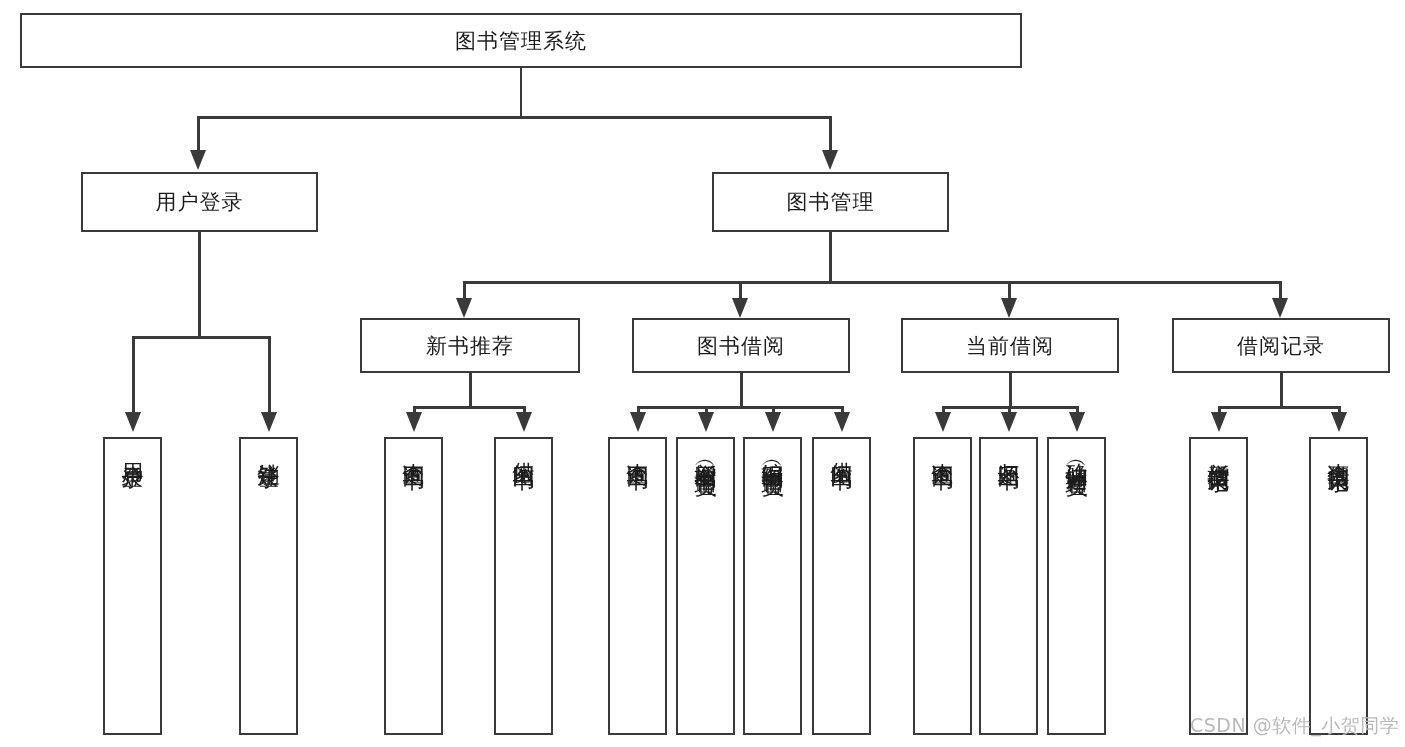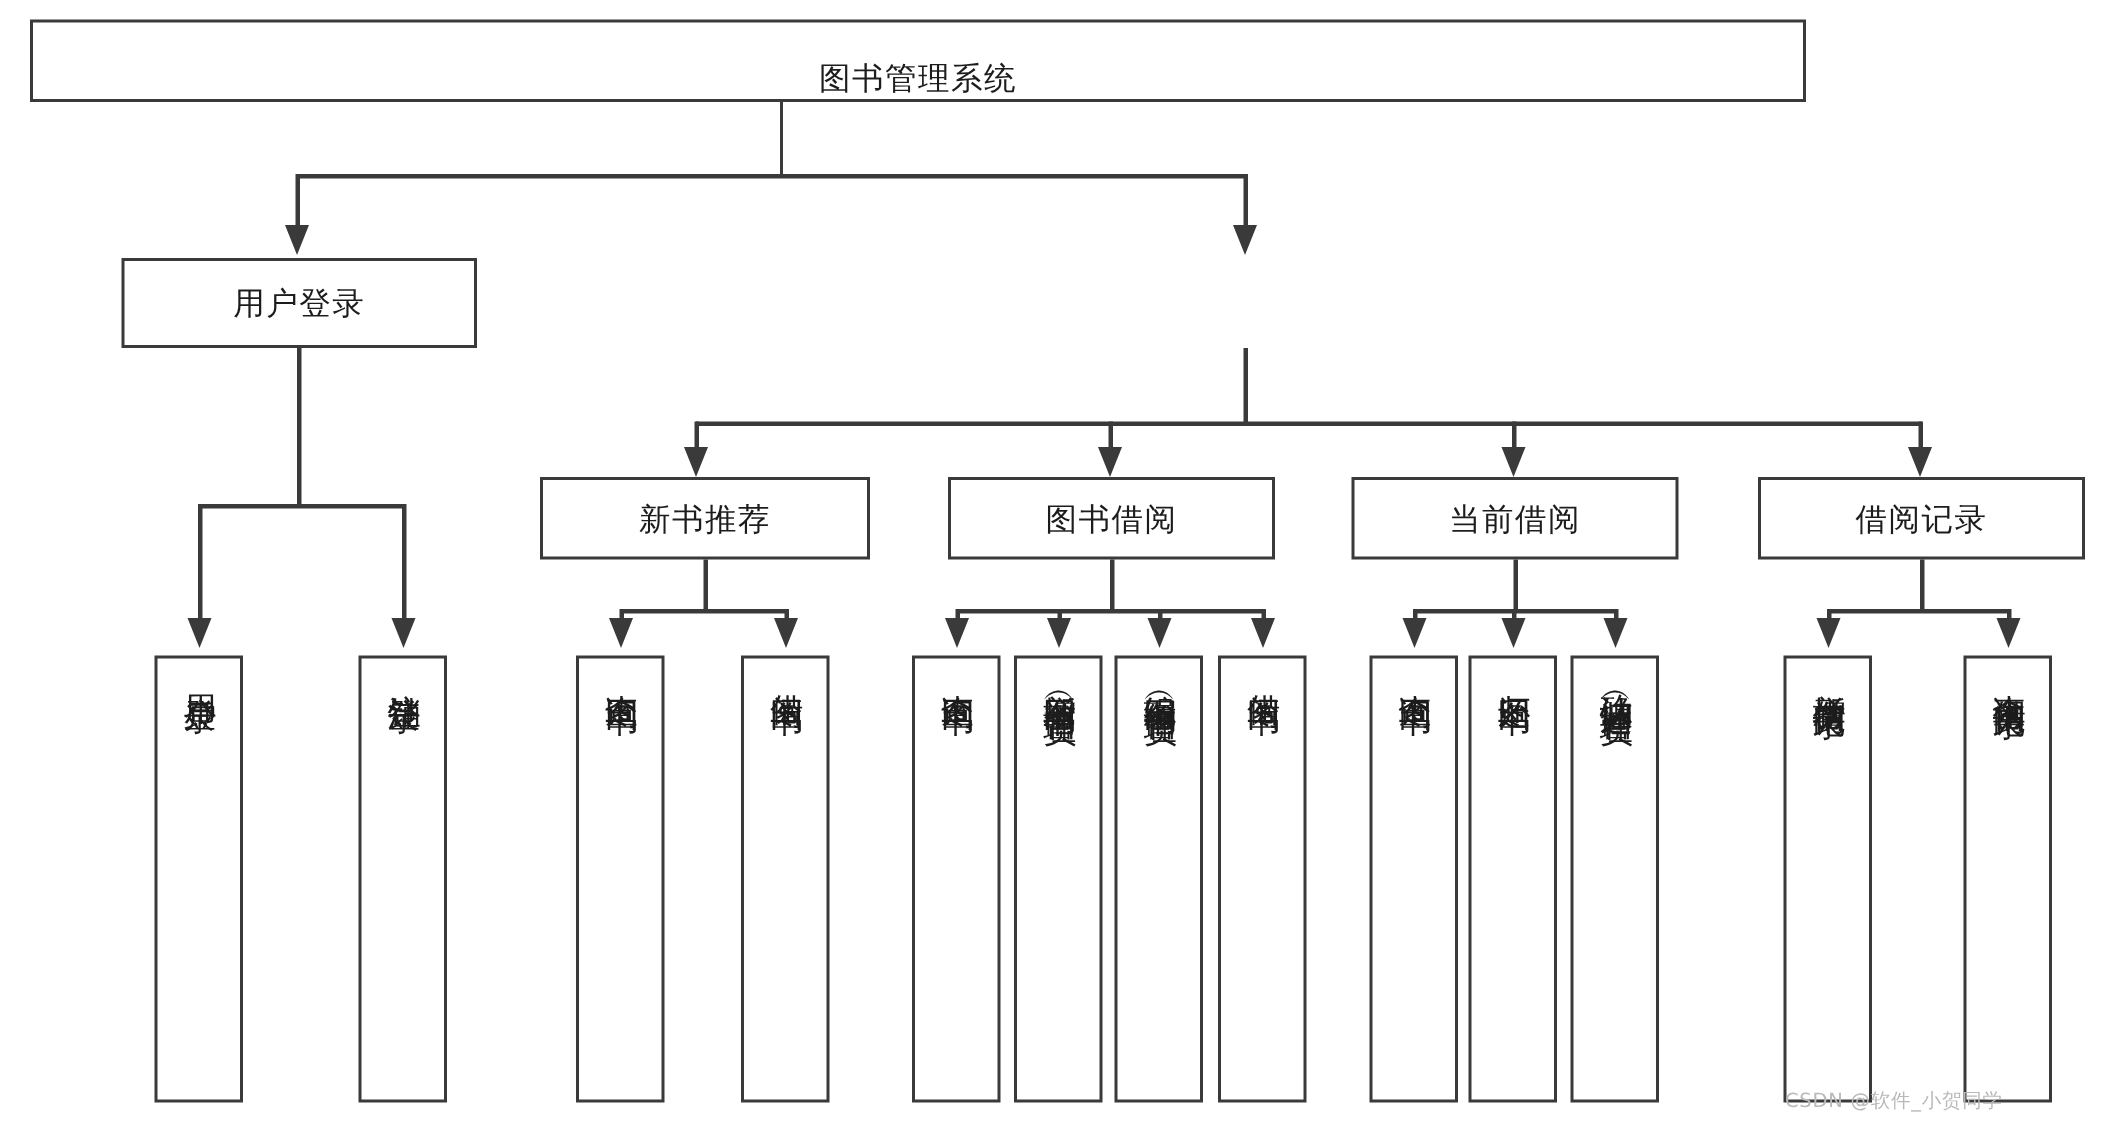--- a/index.html
+++ b/index.html
@@ -54,48 +54,50 @@
   .arrow {
     position: absolute;
     width: 0;
     height: 0;
     border-left: 8px solid transparent;
     border-right: 8px solid transparent;
     border-top: 20px solid #3a3a3a;
   }
   .watermark {
     position: absolute;
-    font-size: 13px;
+    font-size: 19px;
     color: #b9b9b9;
     white-space: nowrap;
     letter-spacing: 0.5px;
-    margin-top: 12px;
   }
 </style>
 </head>
 <body>
 
 <div id="canvas">
 
-  <div class="node horiz" style="left:20px; top:13px; width:1184px; height:55px;align-items:flex-end;">
+  <div class="node horiz" style="left:20px; top:13px; width:1002px; height:55px;">
     <span>图书管理系统</span>
   </div>
 
   <div class="vline" style="left:519.5px; top:68px; height:50px;"></div>
 
   <div class="hline" style="left:198px; top:116px; width:634px;"></div>
 
   <div class="vline" style="left:197px; top:116px; height:36px;"></div>
   <div class="arrow" style="left:190px; top:150px;"></div>
 
   <div class="vline" style="left:829px; top:116px; height:36px;"></div>
   <div class="arrow" style="left:822px; top:150px;"></div>
 
   <div class="node horiz" style="left:81px; top:172px; width:237px; height:60px;">
     <span>用户登录</span>
+  </div>
+  <div class="node horiz" style="left:712px; top:172px; width:237px; height:60px;">
+    <span>图书管理</span>
   </div>
 
   <div class="vline" style="left:198px; top:232px; height:106px;"></div>
   <div class="hline" style="left:133px; top:336px; width:136px;"></div>
   <div class="vline" style="left:132px; top:336px; height:78px;"></div>
   <div class="arrow" style="left:125px; top:412px;"></div>
   <div class="vline" style="left:268px; top:336px; height:78px;"></div>
   <div class="arrow" style="left:261px; top:412px;"></div>
 
   <div class="vline" style="left:829px; top:232px; height:51px;"></div>

